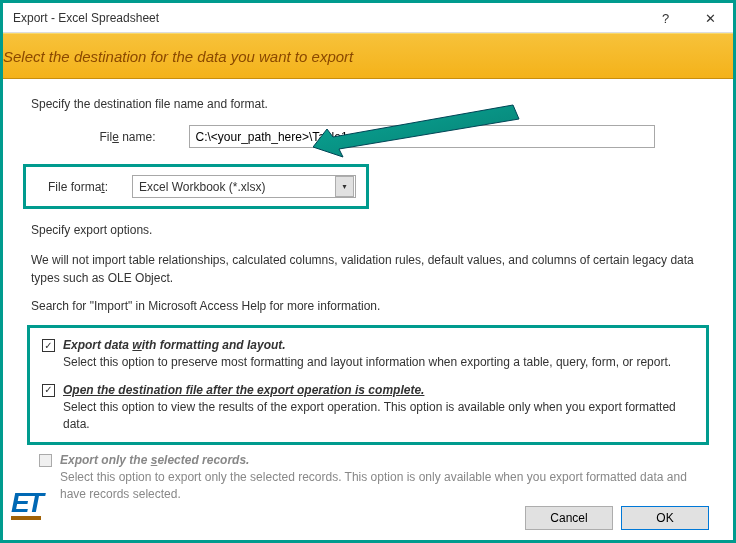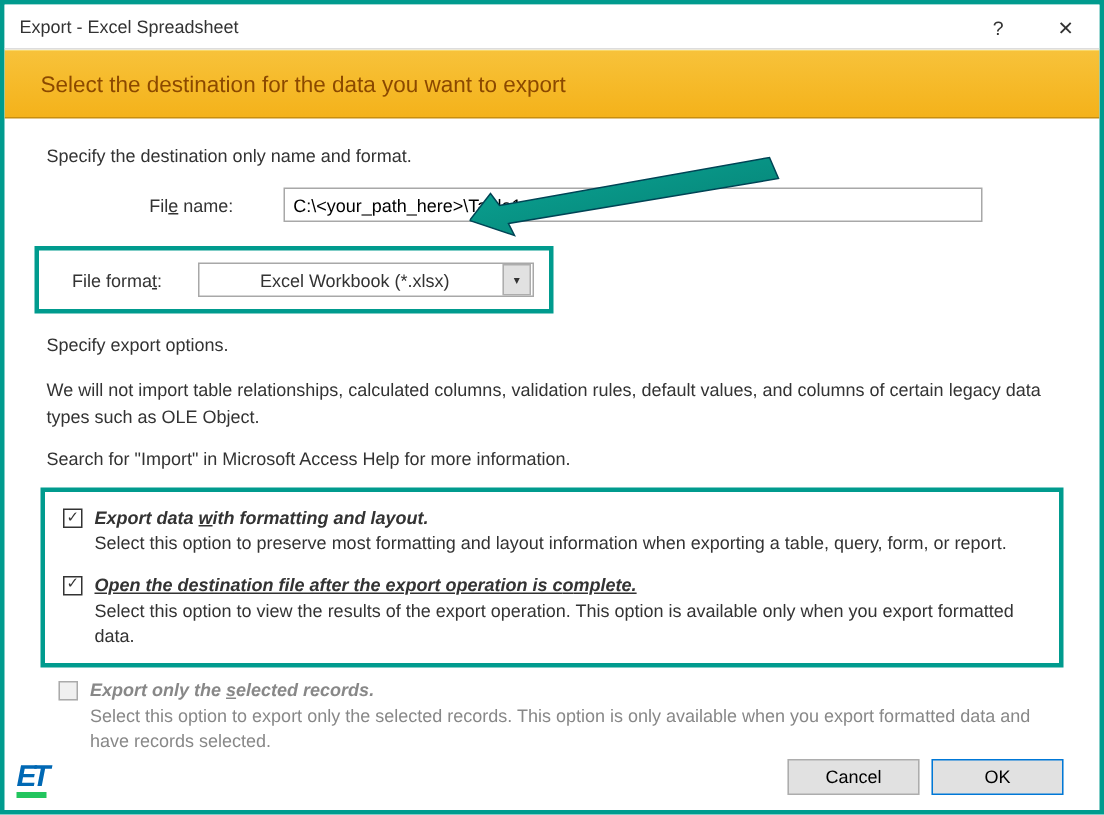--- a/index.html
+++ b/index.html
@@ -40,23 +40,23 @@
     font-size: 13px;
     color: #333;
   }
   .banner {
     height: 46px;
     background: linear-gradient(to bottom, #f7c23a 0%, #f4b21a 100%);
     border-top: 1px solid #f8d86a;
     border-bottom: 1px solid #c88e0e;
     display: flex;
     align-items: center;
-    padding-left: 24px;
     color: #8b4900;
     font-size: 15px;
+    font-style: italic;
   }
   .content {
     padding: 18px 28px 0 28px;
     color: #333;
   }
   .section-heading { margin-bottom: 14px; }
   .row {
     display: flex;
     align-items: center;
     margin-bottom: 10px;
@@ -93,21 +93,20 @@
     align-items: center;
   }
   .combo {
     width: 224px;
     height: 23px;
     border: 1px solid #a8a8a8;
     display: flex;
     align-items: center;
     background: #fff;
     position: relative;
-    text-align: center;
   }
   .combo-text { padding-left: 6px; flex: 1; }
   .combo-arrow {
     width: 19px;
     height: 21px;
     margin: 1px;
     background: #e1e1e1;
     border: 1px solid #adadad;
     display: flex;
     align-items: center;
@@ -158,28 +157,28 @@
     height: 24px;
     background: #e1e1e1;
     border: 1px solid #adadad;
     font-family: inherit;
     font-size: 12px;
   }
   .dlg-btn.default { border: 1px solid #0078d7; }
   .et-logo {
     position: absolute;
     left: 8px;
-    bottom: 8px;
+    bottom: 20px;
     font-family: Arial, sans-serif;
     font-weight: 900;
     font-style: italic;
-    font-size: 20px;
+    font-size: 28px;
     color: #0068b4;
     letter-spacing: -3px;
-    border-bottom: 4px solid #22c55e;
+    border-bottom: 4px solid #a16207;
     line-height: 0.9;
     padding-bottom: 1px;
   }
   .arrow-annotation {
     position: absolute;
     left: 310px;
     top: 96px;
     pointer-events: none;
   }
 </style>
@@ -190,21 +189,21 @@
   <span>Export - Excel Spreadsheet</span>
   <div class="titlebar-buttons">
     <div>?</div>
     <div>✕</div>
   </div>
 </div>
 
 <div class="banner">Select the destination for the data you want to export</div>
 
 <div class="content">
-  <div class="section-heading">Specify the destination only name and format.</div>
+  <div class="section-heading">Specify the destination file name and format.</div>
 
   <div class="row" style="margin-left:18px;justify-content:center;">
     <div class="label">
       <span>Fil</span><span class="underline-char">e</span><span> name:</span>
     </div>
     <input type="text" class="text filename-input" value="C:\&lt;your_path_here&gt;\Table1.xlsx" style="">
   </div>
 
   <div class="format-box">
     <div class="label" style="width:80px; margin-left:18px;">

